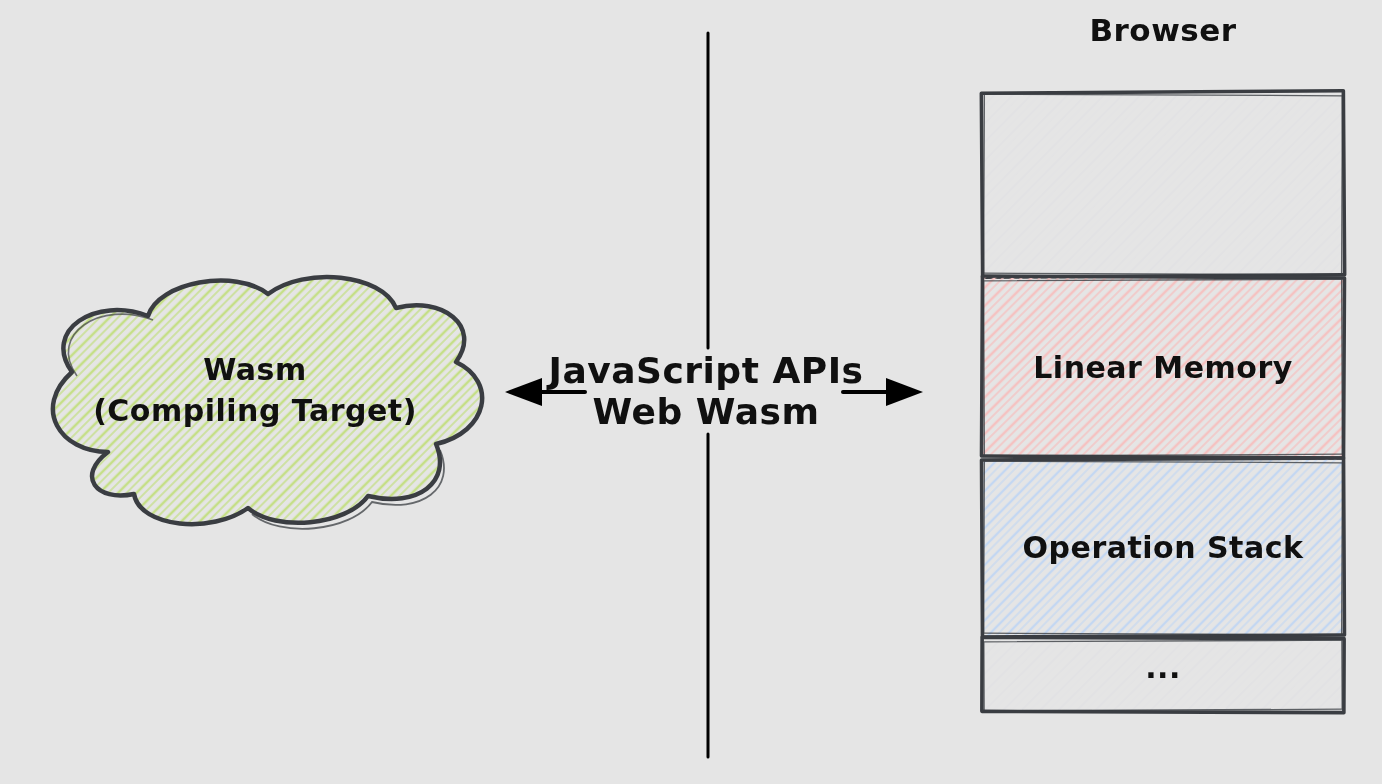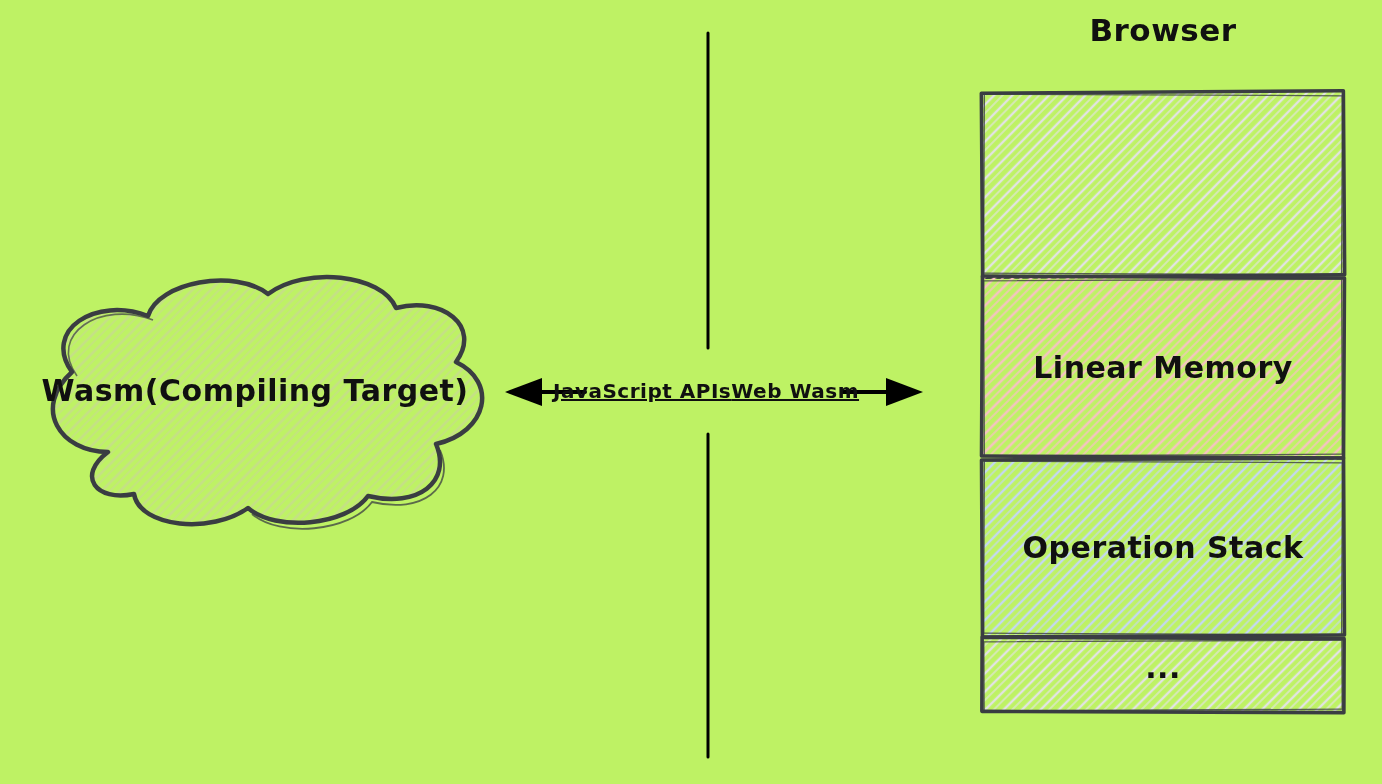--- a/index.html
+++ b/index.html
@@ -1,48 +1,48 @@
 <!DOCTYPE html>
 <html><head>
 <meta charset="utf-8">
 <style>
   html, body { margin: 0; padding: 0; background: #ffffff; }
   .stage {
     position: relative;
     width: 1382px;
     height: 784px;
-    background: #bef264;
+    background: #e5e5e5;
     overflow: hidden;
     font-family: "DejaVu Sans", sans-serif;
     color: #111111;
   }
   .stage svg.scene {
     position: absolute;
     inset: 0;
     display: block;
   }
   .txt {
     position: absolute;
     display: flex;
     align-items: center;
     justify-content: center;
     text-align: center;
     font-weight: 600;
     letter-spacing: 0.5px;
     color: #101010;
     white-space: nowrap;
   }
-  .txt-col { flex-direction: row; }
+  .txt-col { flex-direction: column; }
   .browser-title { left: 1010px; top: 6px; width: 306px; height: 48px; font-size: 31px; }
   .layer-label-0 { left: 982px; top: 92px;  width: 362px; height: 184px; font-size: 30px; }
   .layer-label-1 { left: 982px; top: 277px; width: 362px; height: 180px; font-size: 30px; text-align: center; }
   .layer-label-2 { left: 982px; top: 459px; width: 362px; height: 177px; font-size: 30px; }
   .layer-label-3 { left: 982px; top: 630px; width: 362px; height: 74px;  font-size: 30px; font-weight: 700; }
   .cloud-label  { left: 55px;  top: 330px; width: 400px; height: 120px; font-size: 30px; line-height: 41px; }
-  .bridge-label { left: 556px; top: 349px; width: 300px; height: 84px;  font-size: 20px; line-height: 41px; text-decoration: underline; }
+  .bridge-label { left: 556px; top: 349px; width: 300px; height: 84px;  font-size: 36px; line-height: 41px; }
 </style>
 </head>
 <body>
 
 <div class="stage">
 
   <svg class="scene" viewBox="0 0 1382 784">
     <defs>
       <pattern id="hatch-green" patternUnits="userSpaceOnUse" width="13" height="13" patternTransform="rotate(45)">
         <line x1="3" y1="0" x2="3" y2="13" stroke-width="2.6" stroke="#c5df87"></line>

